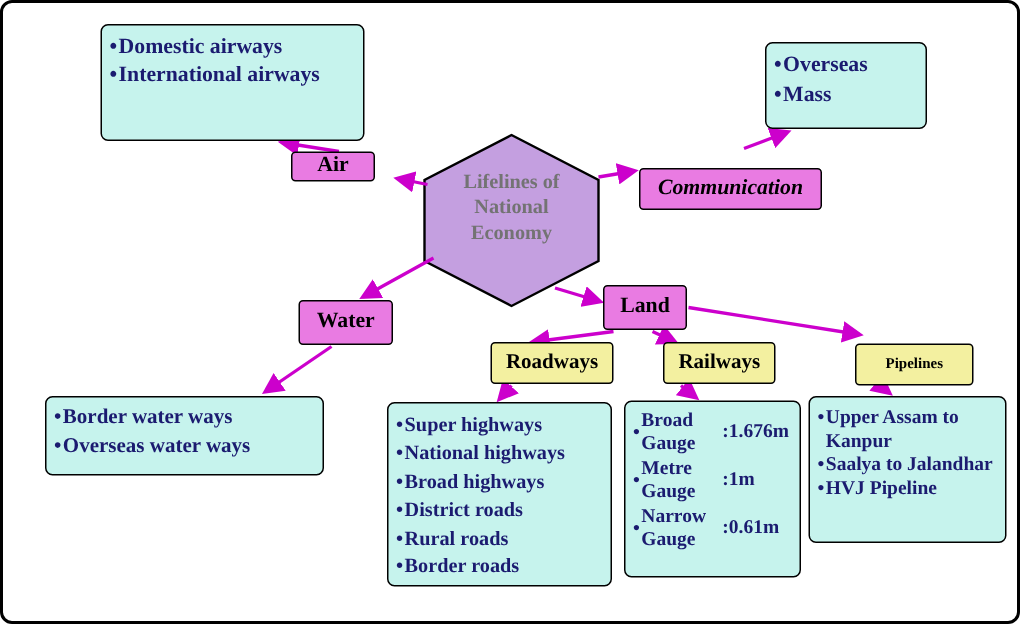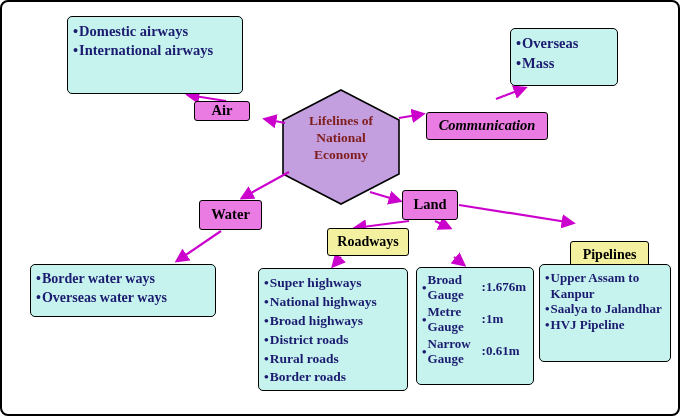--- a/index.html
+++ b/index.html
@@ -39,24 +39,24 @@
   #water-detail{left:28px;top:262px;width:186px;height:53px;font-size:14px;line-height:1.35;}
   #roadways-detail{left:256px;top:266px;width:150px;height:123px;font-size:13.5px;line-height:1.4;}
   #railways-detail{left:414px;top:265px;width:118px;height:118px;font-size:13px;}
   #pipelines-detail{left:537px;top:262px;width:132px;height:98px;font-size:13px;line-height:1.2;}
   #node-air{left:192px;top:99px;width:56px;height:20px;}
   #node-communication{left:424px;top:110px;width:122px;height:28px;font-style:italic;}
   #node-water{left:197px;top:198px;width:63px;height:30px;}
   #node-land{left:400px;top:188px;width:56px;height:30px;}
   #node-roadways{left:301px;top:226px;width:82px;height:28px;font-size:14px;}
   #node-railways{left:416px;top:226px;width:75px;height:28px;font-size:14px;}
-  #node-pipelines{left:544px;top:239px;width:79px;height:28px;font-size:14px;}
+  #node-pipelines{left:544px;top:227px;width:79px;height:28px;font-size:10px;}
   #center-label{
     position:absolute;left:282px;top:111px;width:114px;text-align:center;
-    color:#7f1d1d;font-size:13.5px;line-height:1.25;white-space:pre-line;
+    color:#737373;font-size:13.5px;line-height:1.25;white-space:pre-line;
   }
   .hex{fill:var(--center-hex);stroke:#000;stroke-width:1.6;}
   .arrow-line{stroke:var(--arrow);stroke-width:2.2;}
 </style>
 </head>
 <body>
 
 <div id="canvas">
 
   <svg id="arrow-layer" viewBox="0 0 680 416" xmlns="http://www.w3.org/2000/svg">
@@ -93,20 +93,23 @@
   </div>
   <div class="node cat" id="node-water">
     <span>Water</span>
   </div>
   <div class="node cat" id="node-land">
     <span>Land</span>
   </div>
   <div class="node mode" id="node-roadways">
     <span>Roadways</span>
   </div>
+  <div class="node mode" id="node-railways">
+    <span>Railways</span>
+  </div>
   <div class="node mode" id="node-pipelines">
     <span>Pipelines</span>
   </div>
 
   <div class="detail" id="air-detail">
       <div class="li-row">
         <span class="bullet">•</span>
         <span class="li-text">Domestic airways</span>
       </div>
       <div class="li-row">

